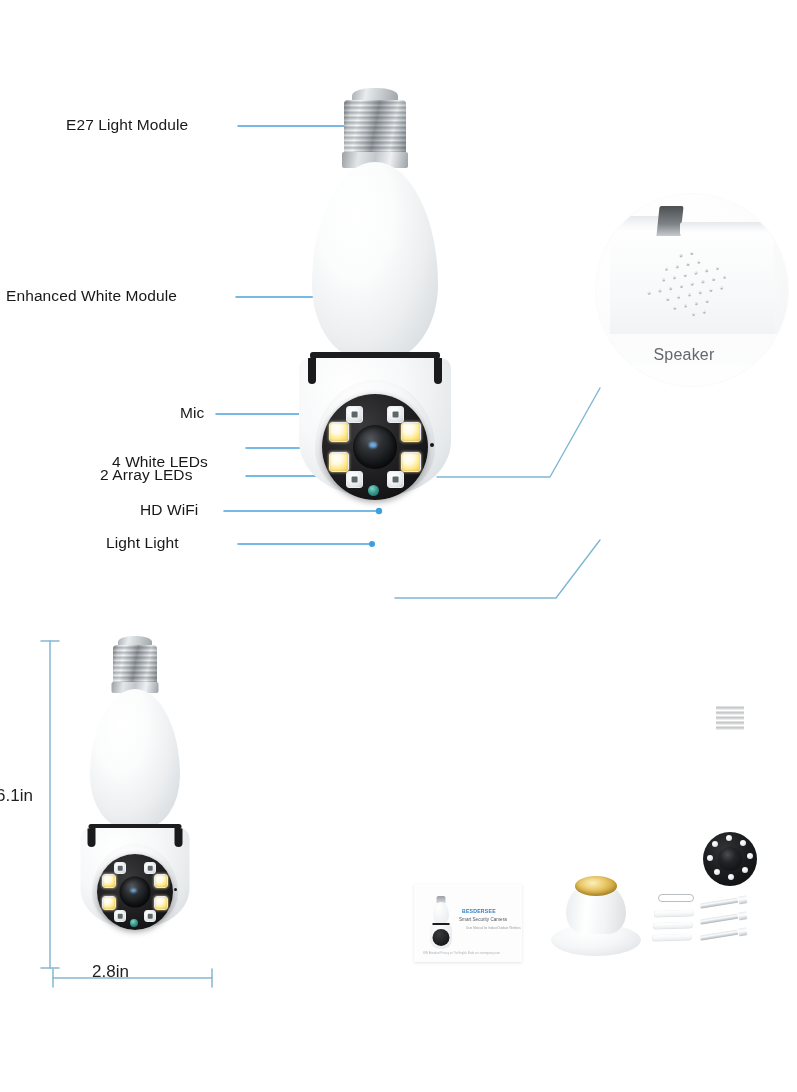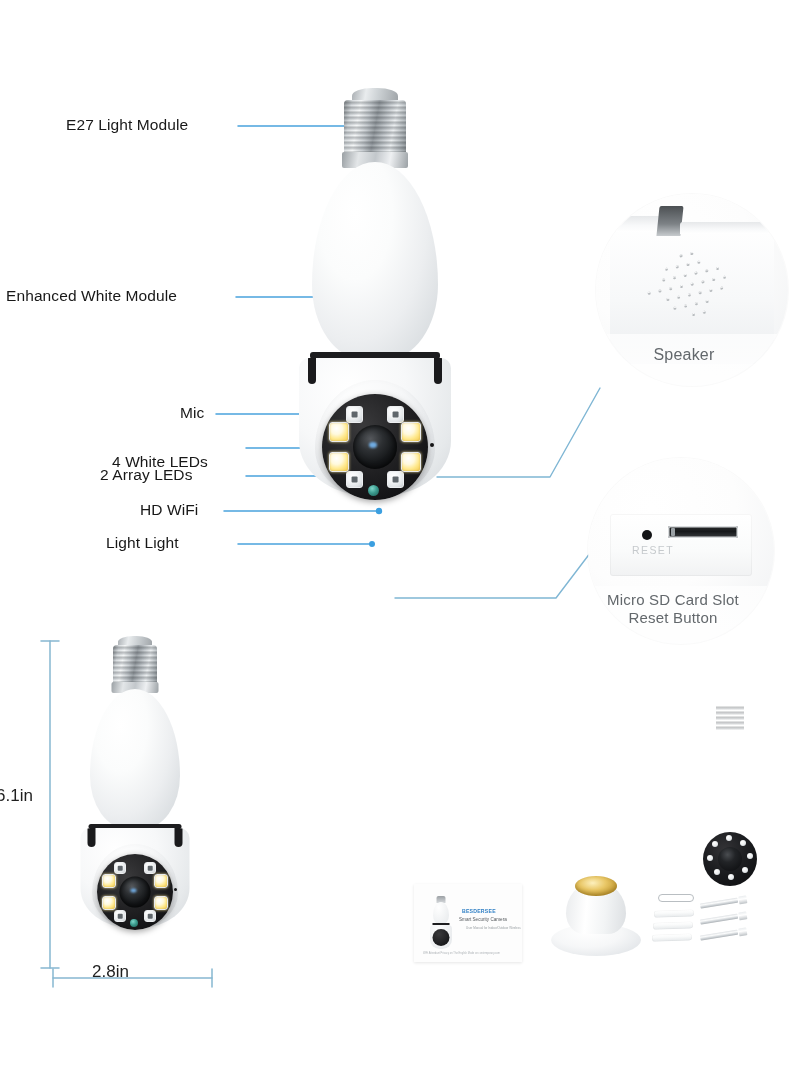--- a/index.html
+++ b/index.html
@@ -532,34 +532,20 @@
         <i style="left: 44px; top: 60px;"></i>
         <i style="left: 55px; top: 60px;"></i>
         <i style="left: 38.5px; top: 70px;"></i>
         <i style="left: 49.5px; top: 70px;"></i>
       </div>
 
     <div class="spk-band" style="top:140px; height:52px;"></div>
     <div class="callout-caption" style="top:152px;">Speaker</div>
   </div>
 
-  <div class="callout-circle" style="left:588px; top:458px; width:186px; height:186px;">
-
-    <div class="sd-panel" style="left:22px; top:56px; width:142px; height:62px;"></div>
-
-    <div class="reset-dot" style="left:54px; top:72px; width:10px; height:10px;"></div>
-
-    <div class="reset-text" style="left:44px; top:86px;">RESET</div>
-
-    <div class="sd-slot" style="left:80px; top:68px; width:70px; height:12px;"></div>
-
-    <div class="spk-band" style="top:128px; height:58px;"></div>
-    <div class="callout-caption two-line" style="top:134px;">Micro SD Card Slot</div>
-    <div class="callout-caption two-line" style="top:152px;">Reset Button</div>
-  </div>
 
   <div class="dim-text" style="left:-4px; top:786px;">6.1in</div>
 
   <div class="dim-text" style="left:92px; top:962px;">2.8in</div>
 
   <div class="bulb" style="left:60px; top:636px; width:150px; height:340px;">
 
     <div class="cap-tip" style="top:0px; width:34px; height:13px;"></div>
     <div class="cap" style="top:9px; width:44px; height:40px;">
       <div class="cap-threads"></div>

